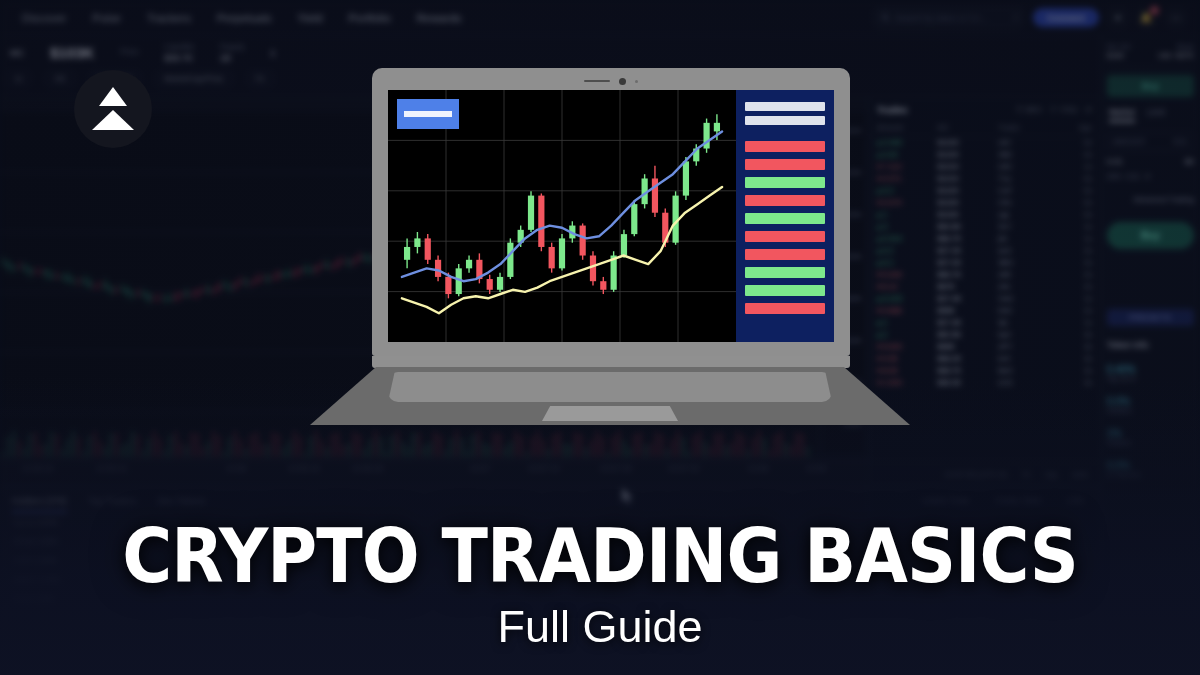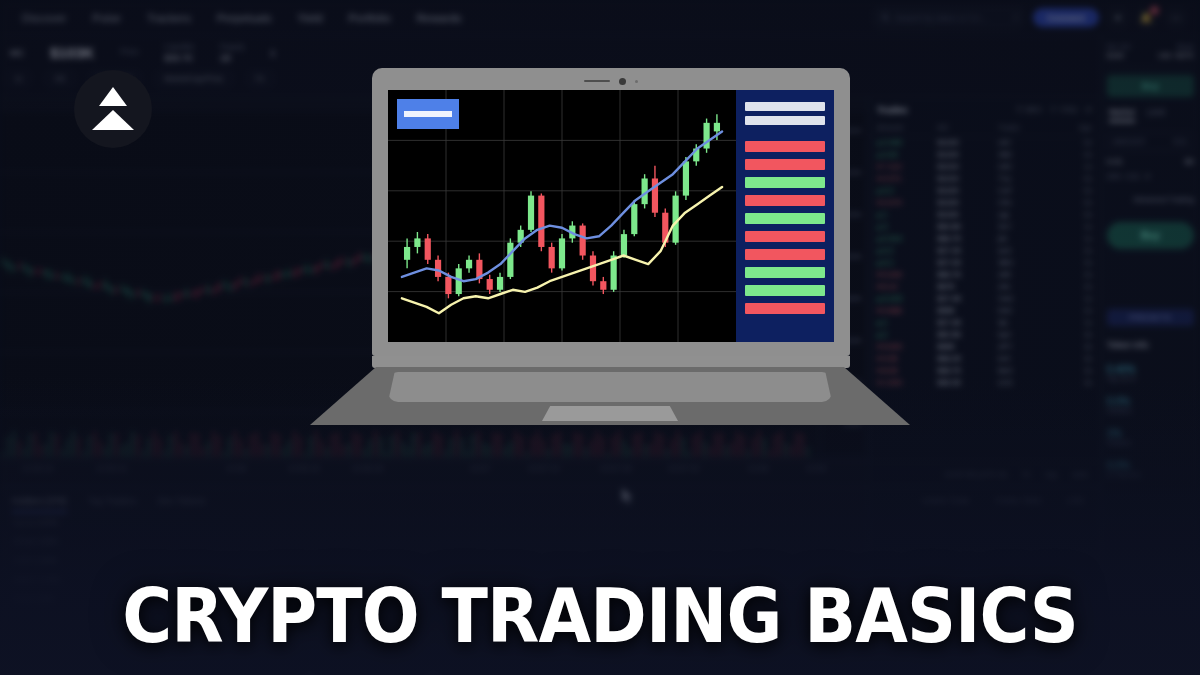--- a/index.html
+++ b/index.html
@@ -1158,15 +1158,16 @@
       </div>
     </div>
     <div class="base-top"></div>
     <div class="base"></div>
     <div class="keyboard"></div>
     <div class="trackpad"></div>
   </div>
 
   <div id="title-block">
     <div id="main-title">CRYPTO TRADING BASICS</div>
+    <div id="sub-title">Full Guide</div>
   </div>
 
 </div>
 
 </body></html>

